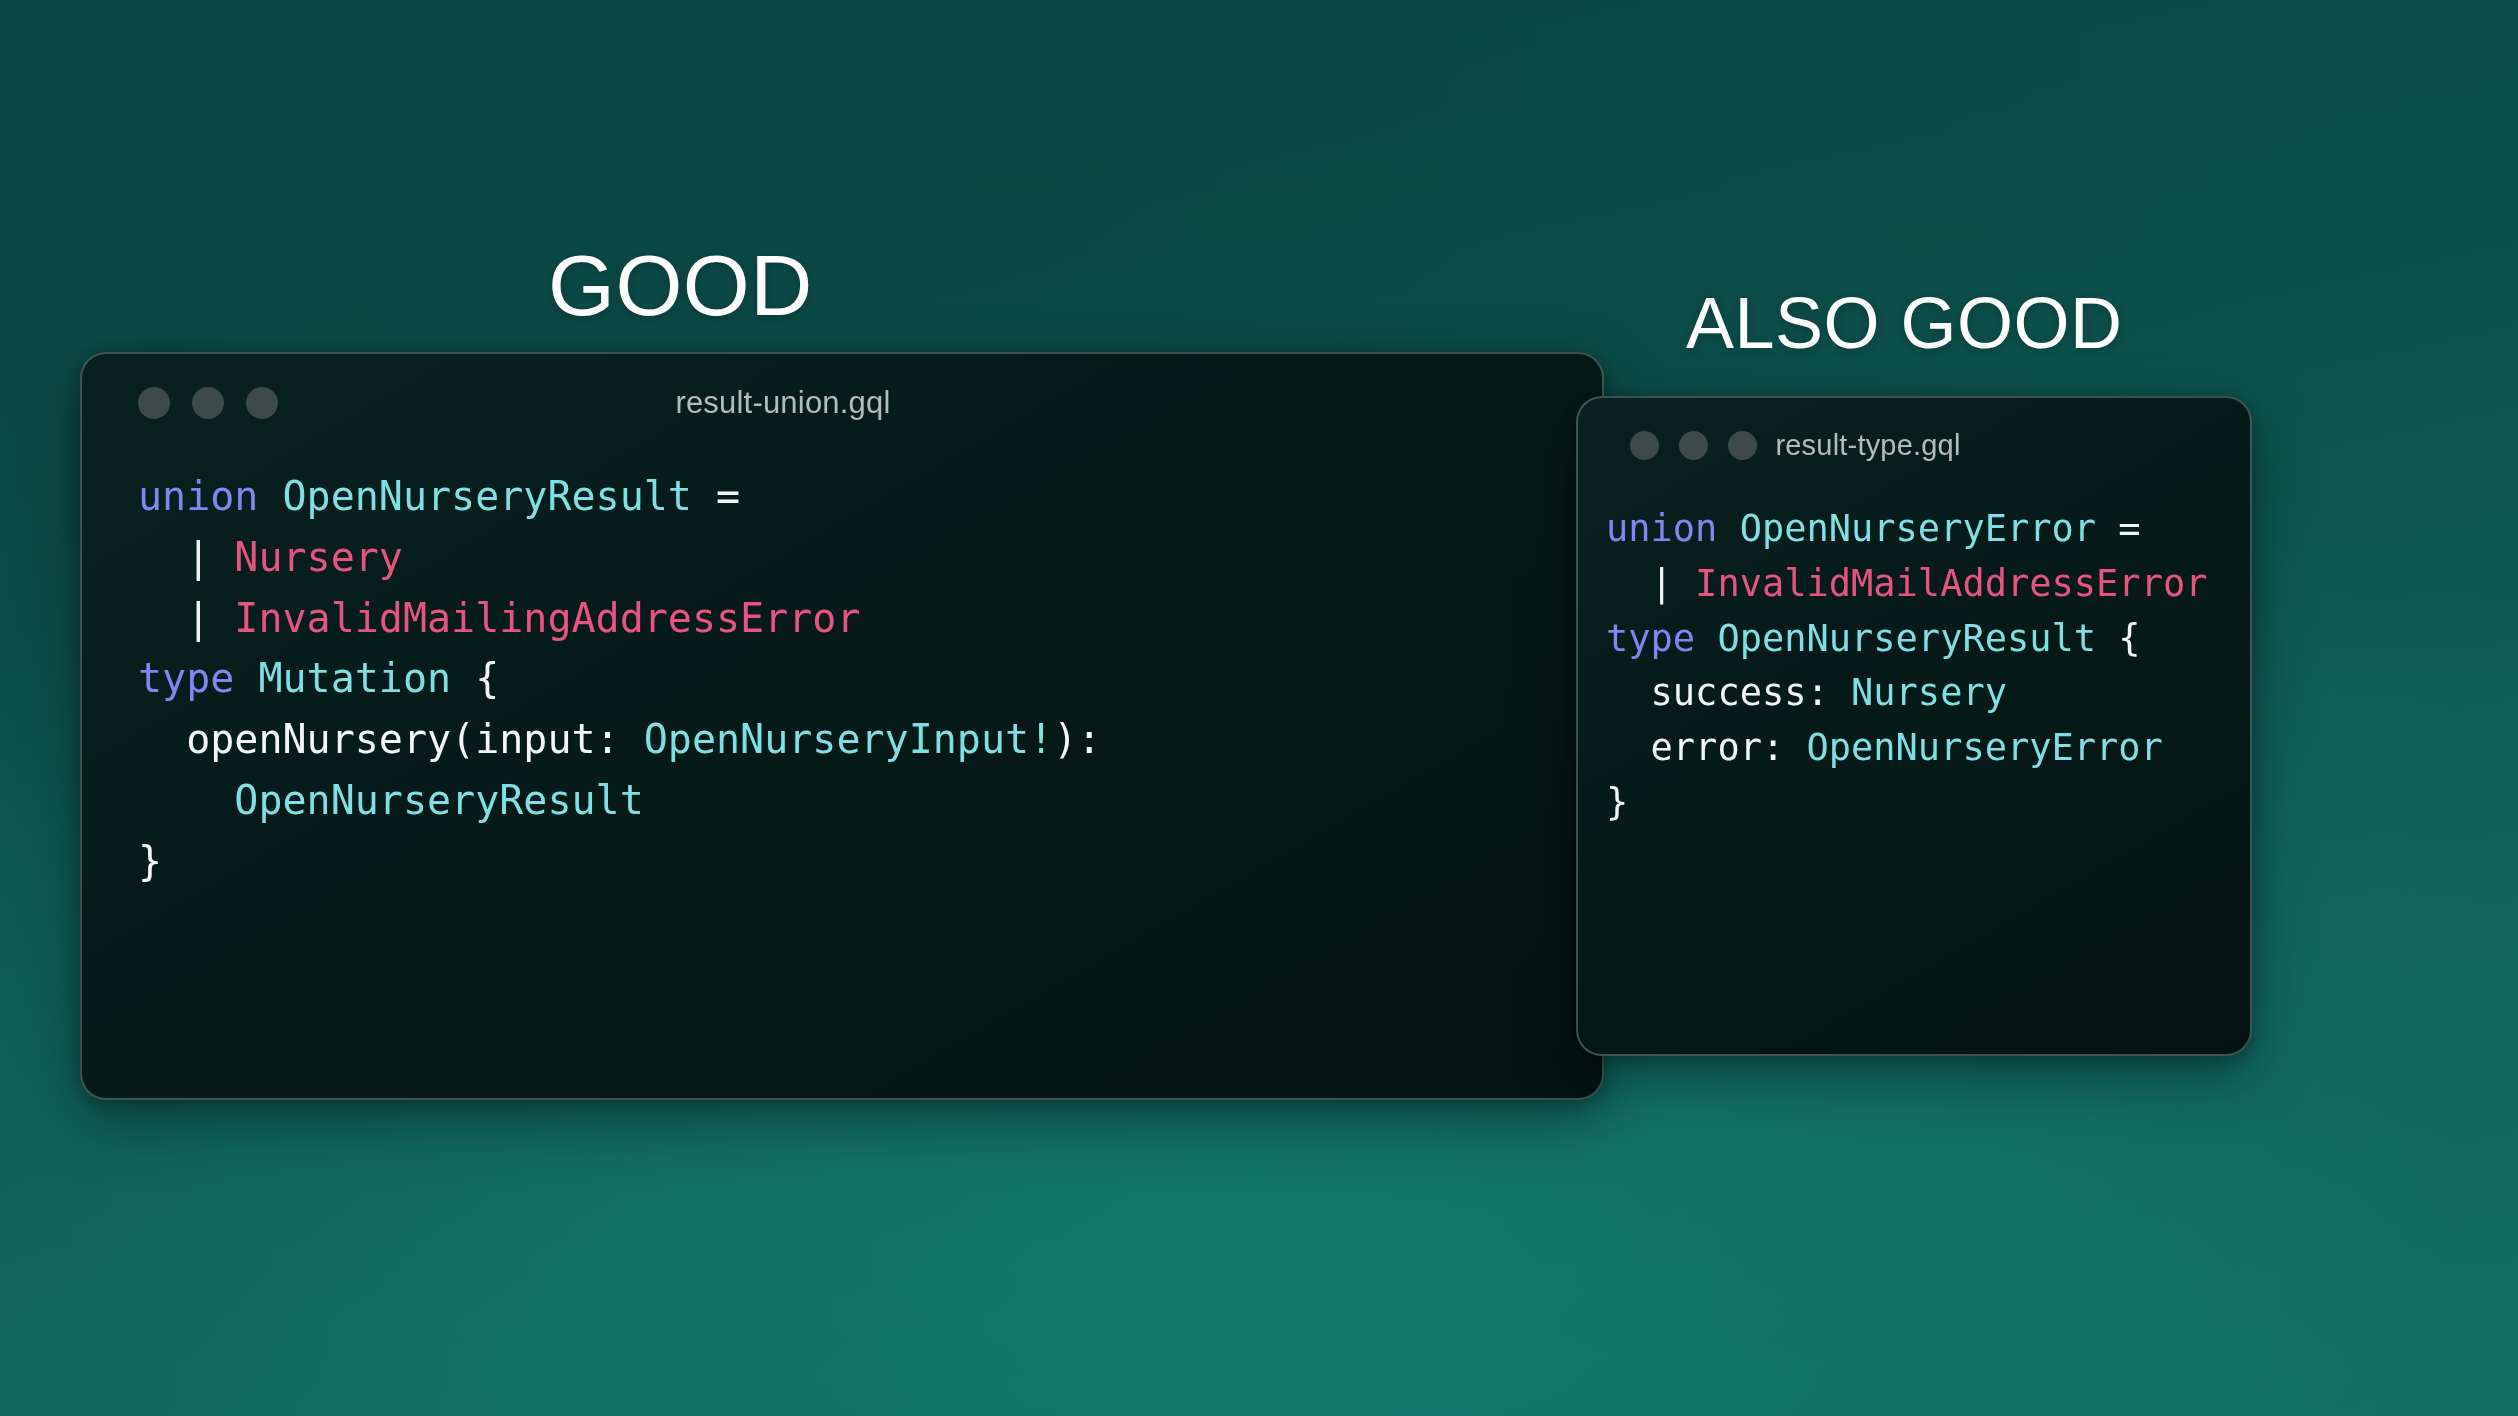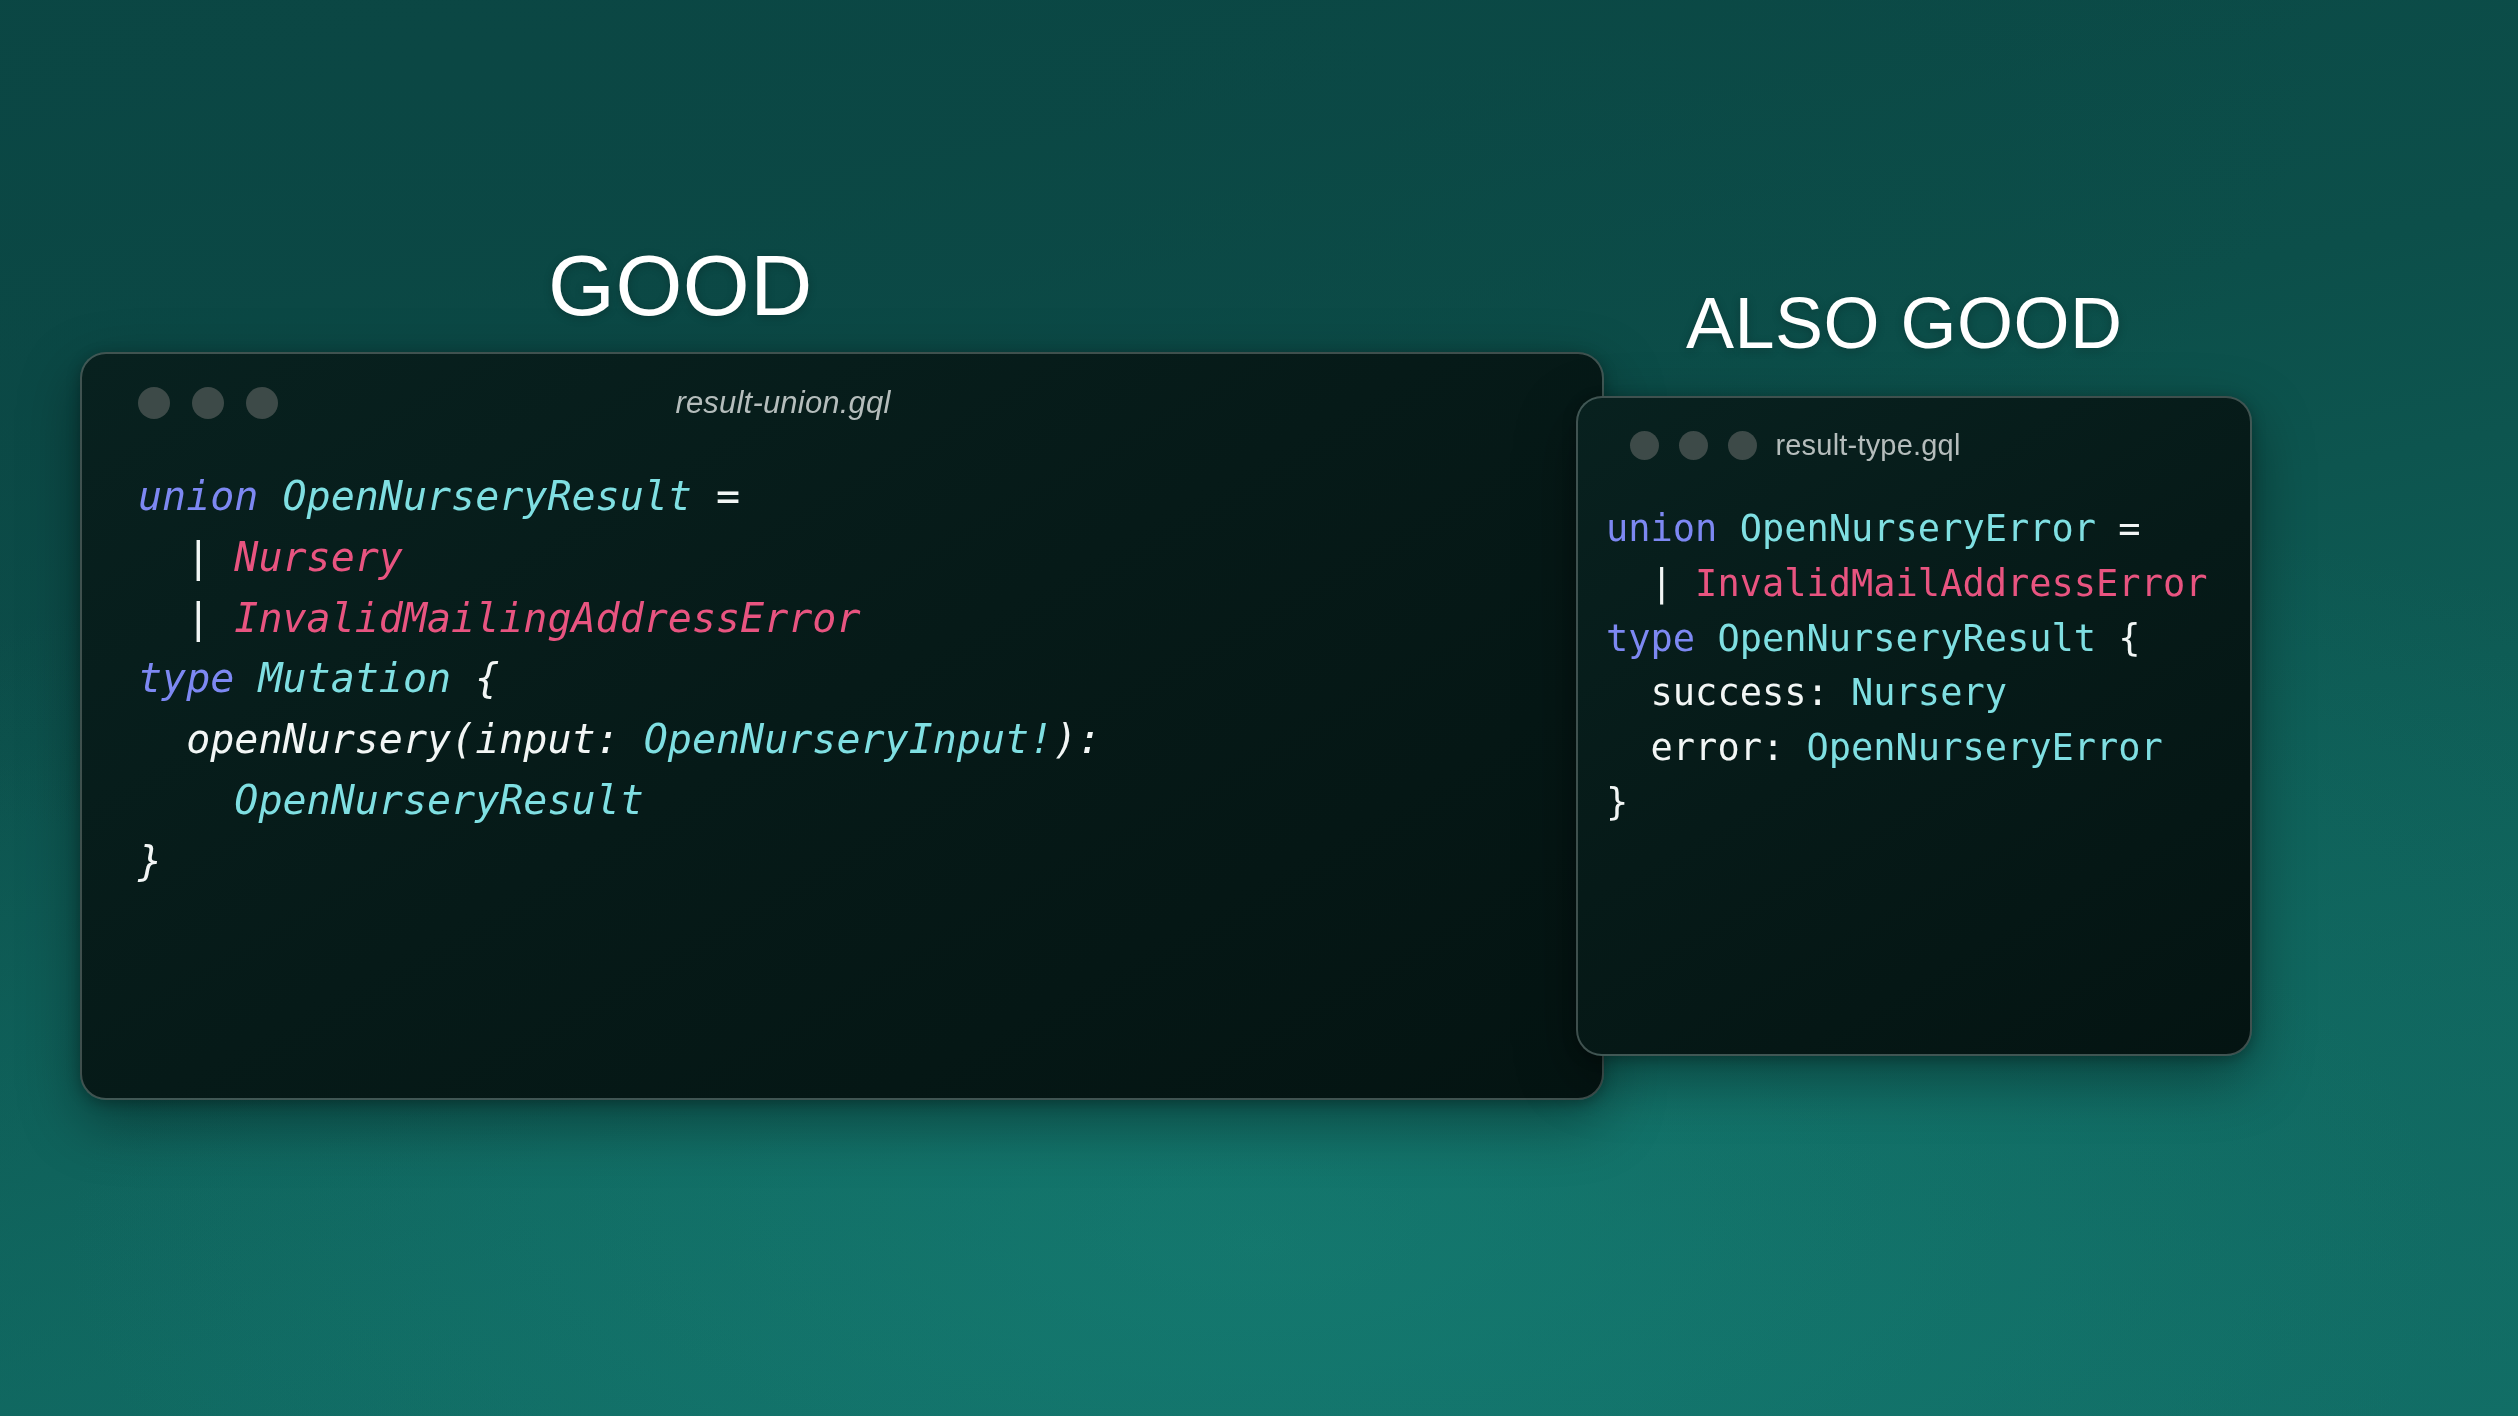--- a/index.html
+++ b/index.html
@@ -75,21 +75,20 @@
       0 22px 60px rgba(0, 0, 0, 0.38),
       0 3px 14px rgba(0, 0, 0, 0.28);
     overflow: hidden;
   }
 
   #window-good {
     left: 80px;
     top: 352px;
     width: 1524px;
     height: 748px;
-    font-style: italic;
   }
 
   #window-also-good {
     left: 1576px;
     top: 396px;
     width: 676px;
     height: 660px;
   }
 
   

